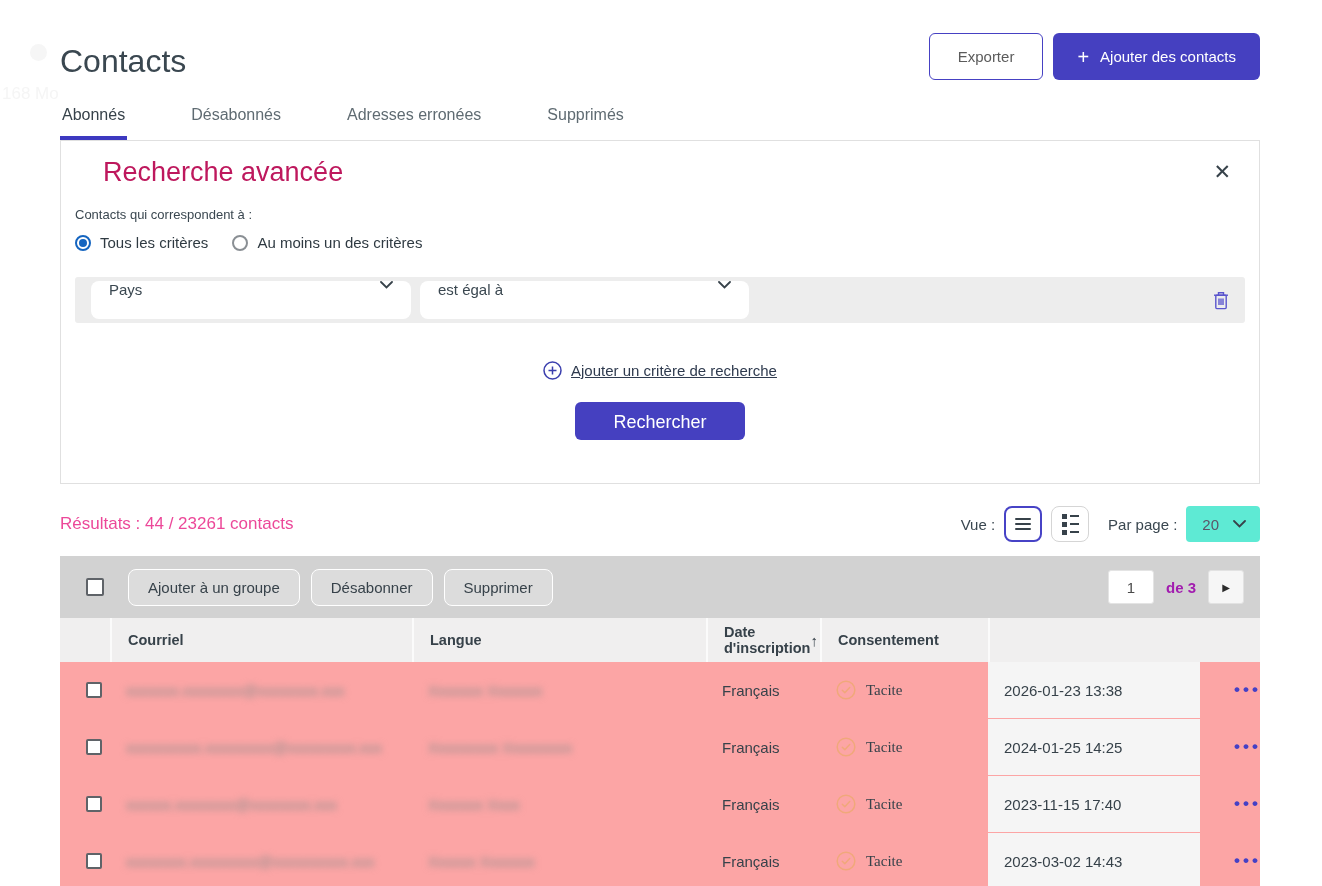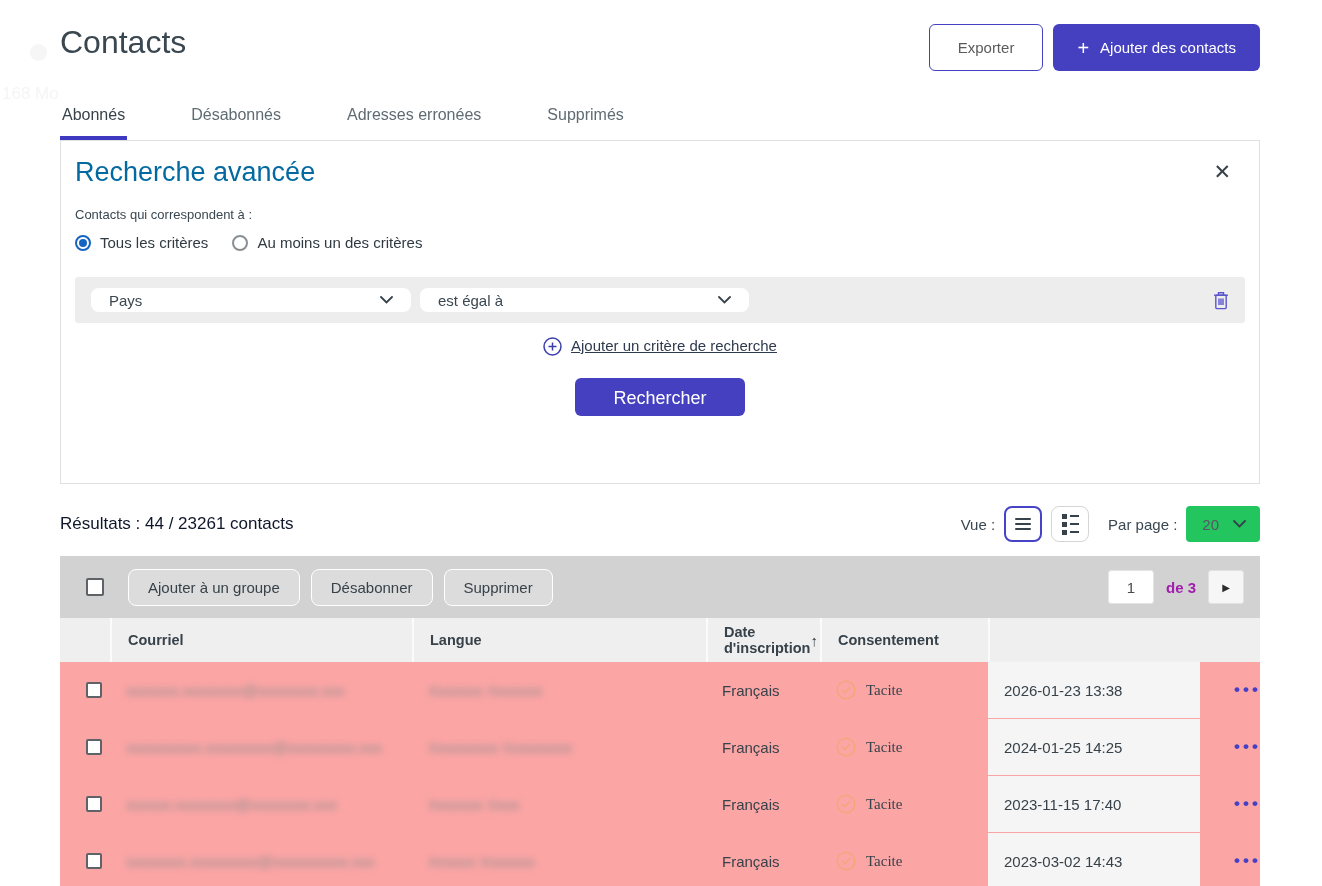--- a/index.html
+++ b/index.html
@@ -6,71 +6,71 @@
   html,body { background:#fff; }
   body { font-family:"Liberation Sans", sans-serif; color:#37424a; }
   .page { position:relative; width:1322px; height:886px; overflow:hidden; background:#fff; }
   .content { width:1200px; margin:0 60px; }
 
   
   .ghost-circle { position:absolute; left:30px; top:44px; width:17px; height:17px; border-radius:50%; background:#f6f6f6; }
   .ghost-text { position:absolute; left:2px; top:84px; font-size:17px; color:#f5f5f5; }
 
   
-  .header { display:flex; justify-content:space-between; align-items:flex-start; padding-top:24px; height:80px; }
+  .header { display:flex; justify-content:space-between; align-items:flex-end; padding-top:24px; height:80px; }
   .page-title { font-size:32px; font-weight:400; color:#3a4750; }
   .header-actions { display:flex; gap:10px; align-items:center; }
   .btn-export { background:#fff; border:1px solid #4641c3; border-radius:6px; padding:14px 28px; font-size:15px; color:#5b5b5b; cursor:pointer; font-family:inherit; }
   .btn-add { background:#4540c0; border:none; border-radius:6px; padding:15px 24px; font-size:15px; color:#fff; cursor:pointer; display:flex; align-items:center; gap:11px; font-family:inherit; }
   .btn-add .plus { font-size:20px; line-height:14px; font-weight:400; }
 
   
   .tabs { display:flex; gap:62px; margin-top:26px; padding-left:0; }
   .tab { font-size:16px; color:#5f6b72; padding:0 2px 16px; position:relative; cursor:pointer; }
   .tab.active { color:#37424a; }
   .tab.active::after { content:""; position:absolute; left:0; right:0; bottom:0; height:4px; background:#3d39c0; }
 
   
   .panel { position:relative; border:1px solid #e0e0e0; height:344px; }
   .panel-inner { padding:14px 14px 0; }
-  .panel-title { font-size:27px; line-height:34px; color:#0369a1; font-weight:400; margin-bottom:18px; padding-left:0; }
+  .panel-title { font-size:27px; line-height:34px; color:#be185d; font-weight:400; margin-bottom:18px; padding-left:0;margin-left:28px; }
   .close-x { position:absolute; top:20px; right:28px; font-size:21px; color:#37424a; cursor:pointer; line-height:1; }
   .match-label { font-size:13px; line-height:16px; color:#3a4750; margin-bottom:10px; }
   .radios { display:flex; gap:24px; align-items:center; font-size:15px; line-height:20px; margin-bottom:24px; color:#2f3a42; }
   .radio-opt { display:flex; align-items:center; gap:9px; cursor:pointer; }
   .radio-dot { width:16px; height:16px; border-radius:50%; border:2px solid #1565c0; position:relative; display:inline-block; }
   .radio-dot.on::after { content:""; position:absolute; inset:2px; border-radius:50%; background:#1565c0; }
   .radio-dot.off { border-color:#8a8f94; }
 
   .criteria-bar { height:46px; background:#ededed; border-radius:3px; display:flex; align-items:center; padding:0 16px; gap:9px; margin-bottom:14px; }
-  .select { height:24px; background:#fff; border-radius:8px; display:flex; align-items:center; justify-content:space-between; padding:0 18px; font-size:15px; color:#3a4750; cursor:pointer; }
+  .select { height:38px; background:#fff; border-radius:8px; display:flex; justify-content:space-between; padding:0 18px; font-size:15px; color:#3a4750; cursor:pointer; }
   .sel-field { width:320px; } .sel-op { width:329px; } .sel-val { width:310px; }
   .trash { margin-left:auto; cursor:pointer; display:flex; }
 
   .add-criteria-row { text-align:center; margin-bottom:18px; line-height:18px; }
-  .add-criteria-link { font-size:15px; color:#2e3a4e; text-decoration:underline; display:inline-flex; align-items:flex-start; gap:9px; cursor:pointer; }
+  .add-criteria-link { font-size:15px; color:#2e3a4e; text-decoration:underline; display:inline-flex; align-items:center; gap:9px; cursor:pointer;margin-top:24px; }
   .btn-search { display:block; margin:0 auto; background:#4540c0; color:#fff; border:none; border-radius:6px; font-size:18px; padding:10px 38px; height:38px; cursor:pointer; font-family:inherit; }
   .convert-row { position:absolute; left:0; right:0; bottom:0; height:53px; border-top:1px solid #e0e0e0; display:flex; align-items:center; gap:11px; padding-left:15px; }
   .convert-link { font-size:15px; color:#333d46; text-decoration:underline; cursor:pointer; }
 
   
   .results-bar { margin-top:18px; height:44px; display:flex; align-items:center; justify-content:space-between; }
-  .results-summary { font-size:17px; color:#0f172a; }
+  .results-summary { font-size:17px; color:#ec4899; }
   .results-controls { display:flex; align-items:center; gap:9px; font-size:15px; color:#3a4750; }
   .view-btn { width:38px; height:36px; border-radius:8px; background:#fff; display:flex; align-items:center; justify-content:center; cursor:pointer; }
   .view-btn.active { border:2px solid #4743c6; }
   .view-btn.inactive { border:1px solid #d5d5d5; }
   .list-icon { display:flex; flex-direction:column; gap:3px; }
   .list-icon span { width:16px; height:2px; background:#37424a; border-radius:1px; }
   .grid-icon { display:flex; flex-direction:column; gap:3px; }
   .grid-icon .r { display:flex; gap:3px; align-items:center; }
   .grid-icon .sq { width:5px; height:5px; background:#37424a; }
   .grid-icon .ln { width:9px; height:2px; background:#37424a; }
   .per-page-label { margin-left:10px; }
-  .per-page-select { background:#22c55e; border-radius:4px; height:36px; display:flex; align-items:center; gap:14px; padding:0 14px 0 16px; cursor:pointer; color:#5c5468; }
+  .per-page-select { background:#5eead4; border-radius:4px; height:36px; display:flex; align-items:center; gap:14px; padding:0 14px 0 16px; cursor:pointer; color:#5c5468; }
 
   
   .table-wrap { margin-top:10px; }
   .toolbar { height:62px; background:#d2d2d2; display:flex; align-items:center; padding:0 16px 0 26px; }
   .cb { width:18px; height:18px; background:#fff; border:2px solid #5f6368; border-radius:2px; cursor:pointer; }
   .toolbar .cb { margin-right:24px; }
   .tb-btn { background:rgba(255,255,255,0.22); border:1.5px solid #fff; border-radius:8px; padding:9px 19px; font-size:15px; color:#37424a; cursor:pointer; font-family:inherit; margin-right:11px; }
   .toolbar-right { margin-left:auto; display:flex; align-items:center; gap:12px; }
   .page-input { width:46px; height:34px; border:1px solid #e4e4e4; border-radius:3px; background:#fff; text-align:center; font-size:15px; color:#4a4a4a; font-family:inherit; }
   .page-of { font-size:15px; font-weight:bold; color:#a21caf; }

